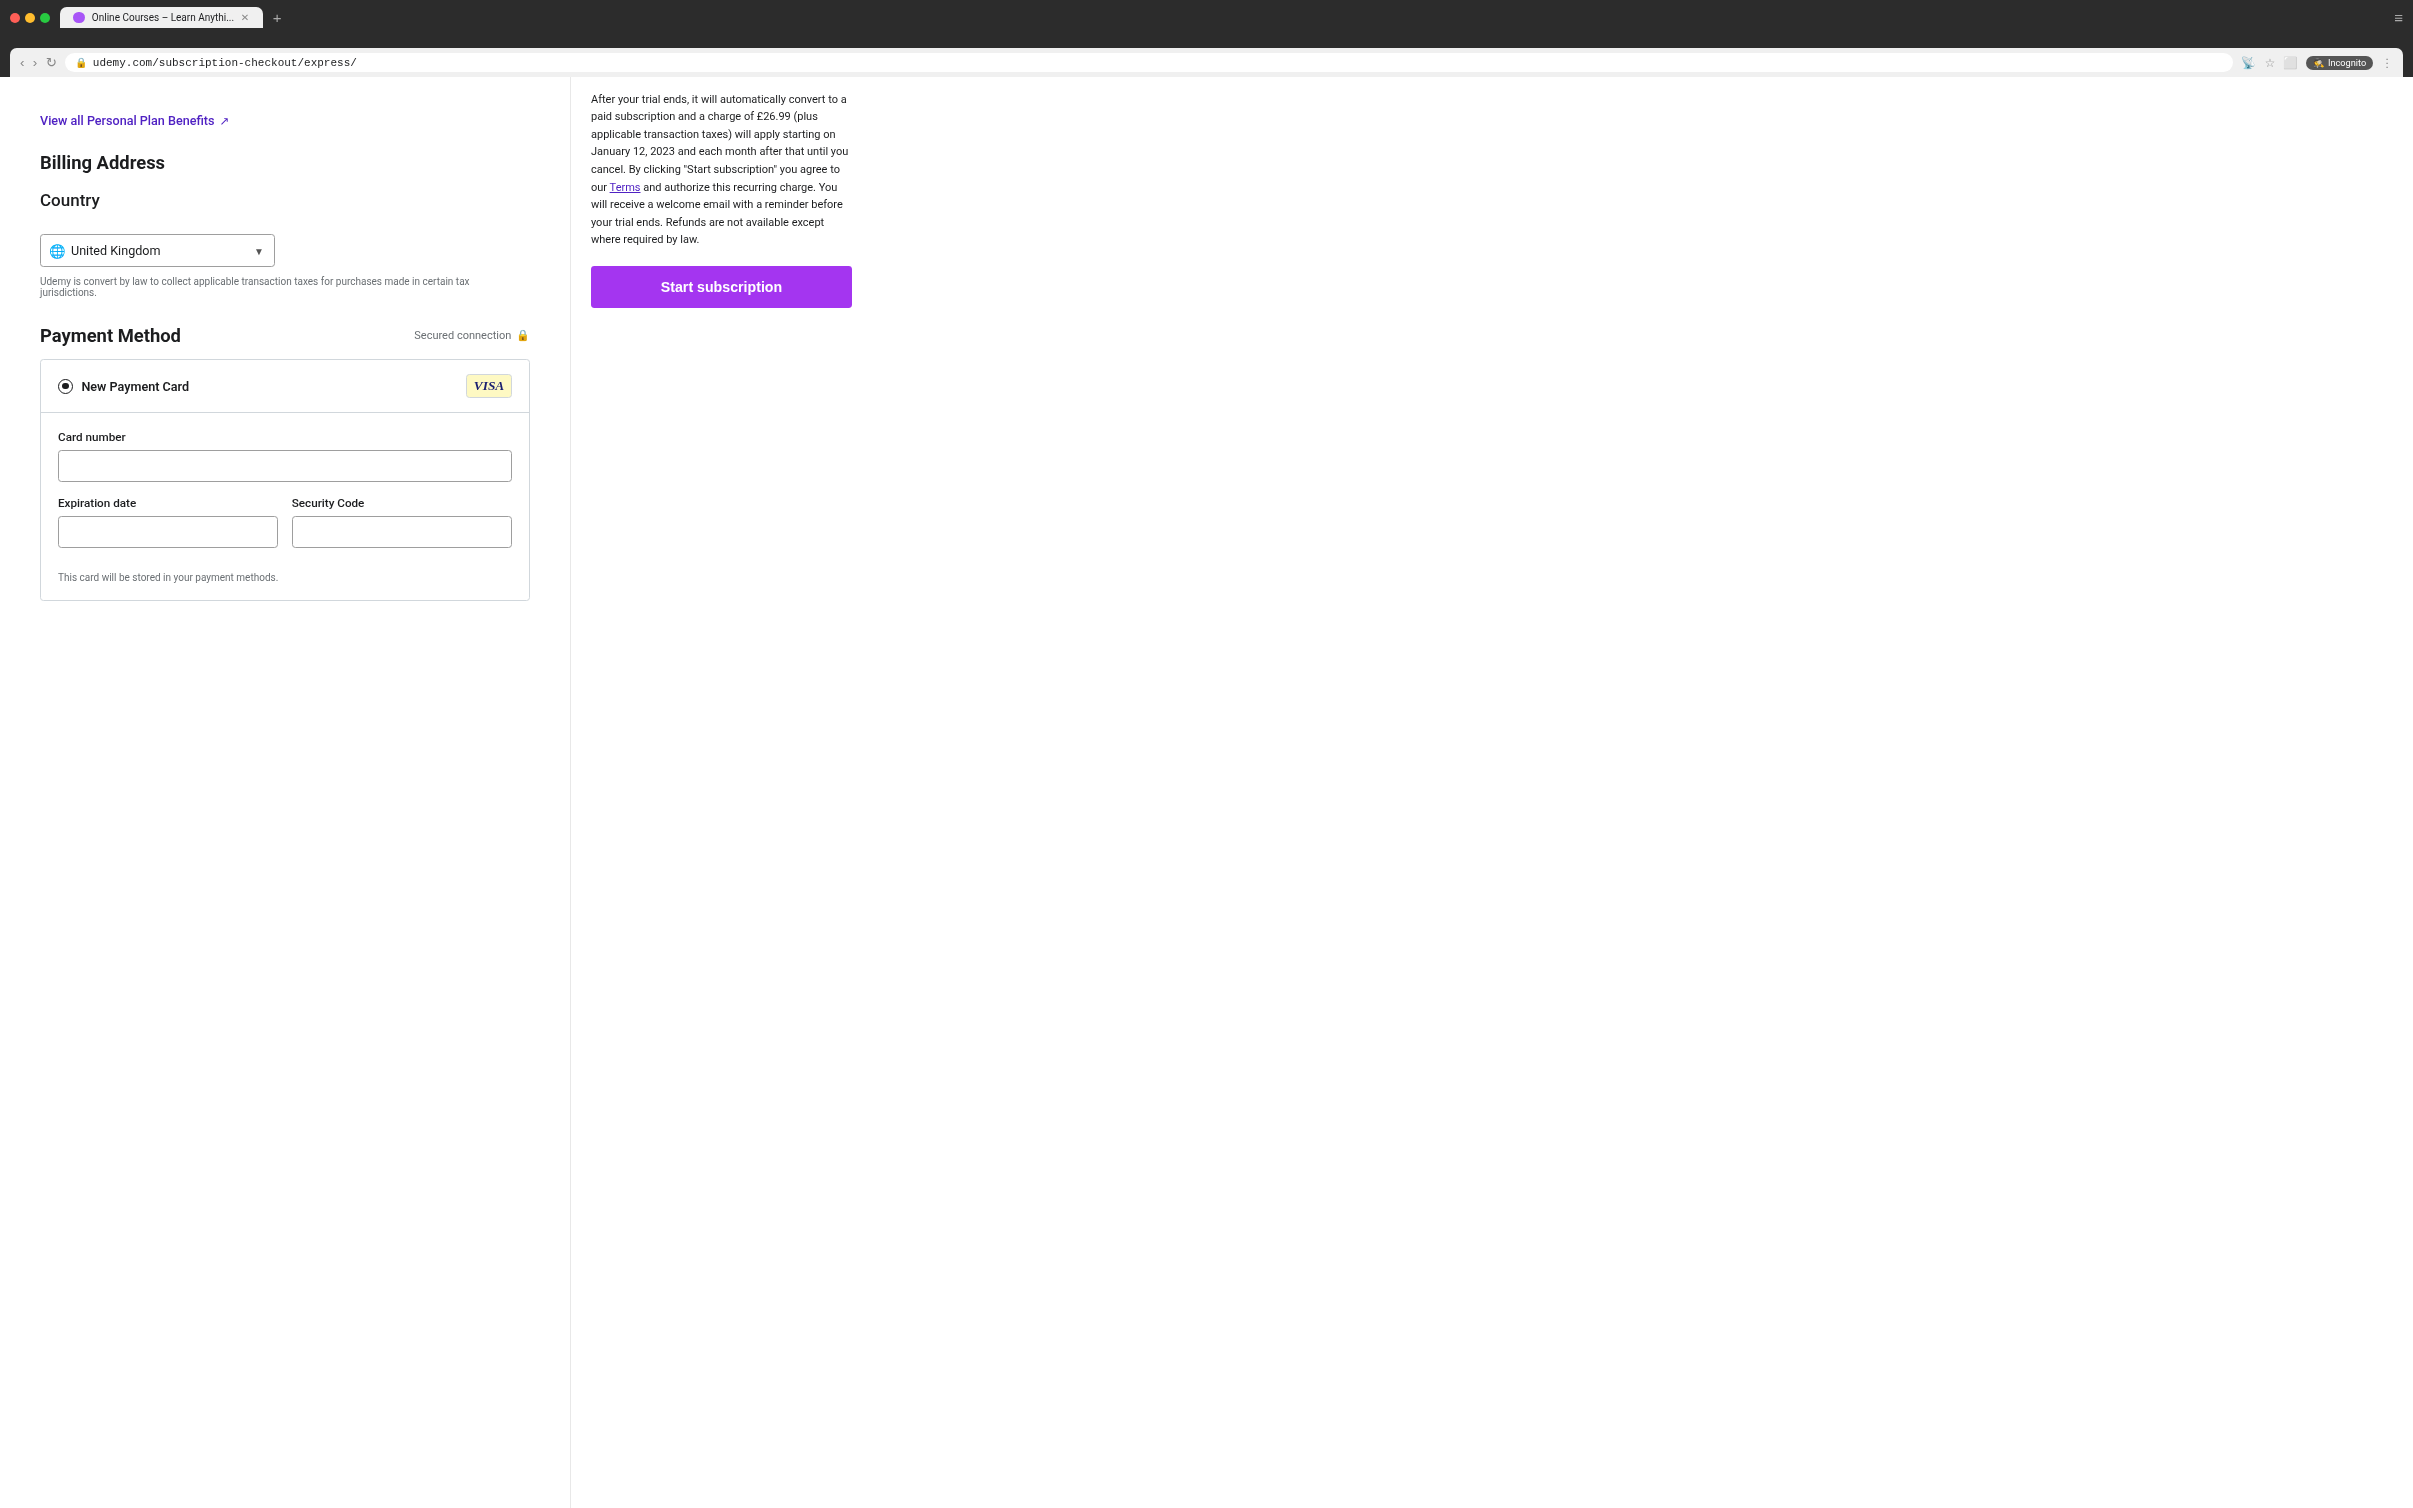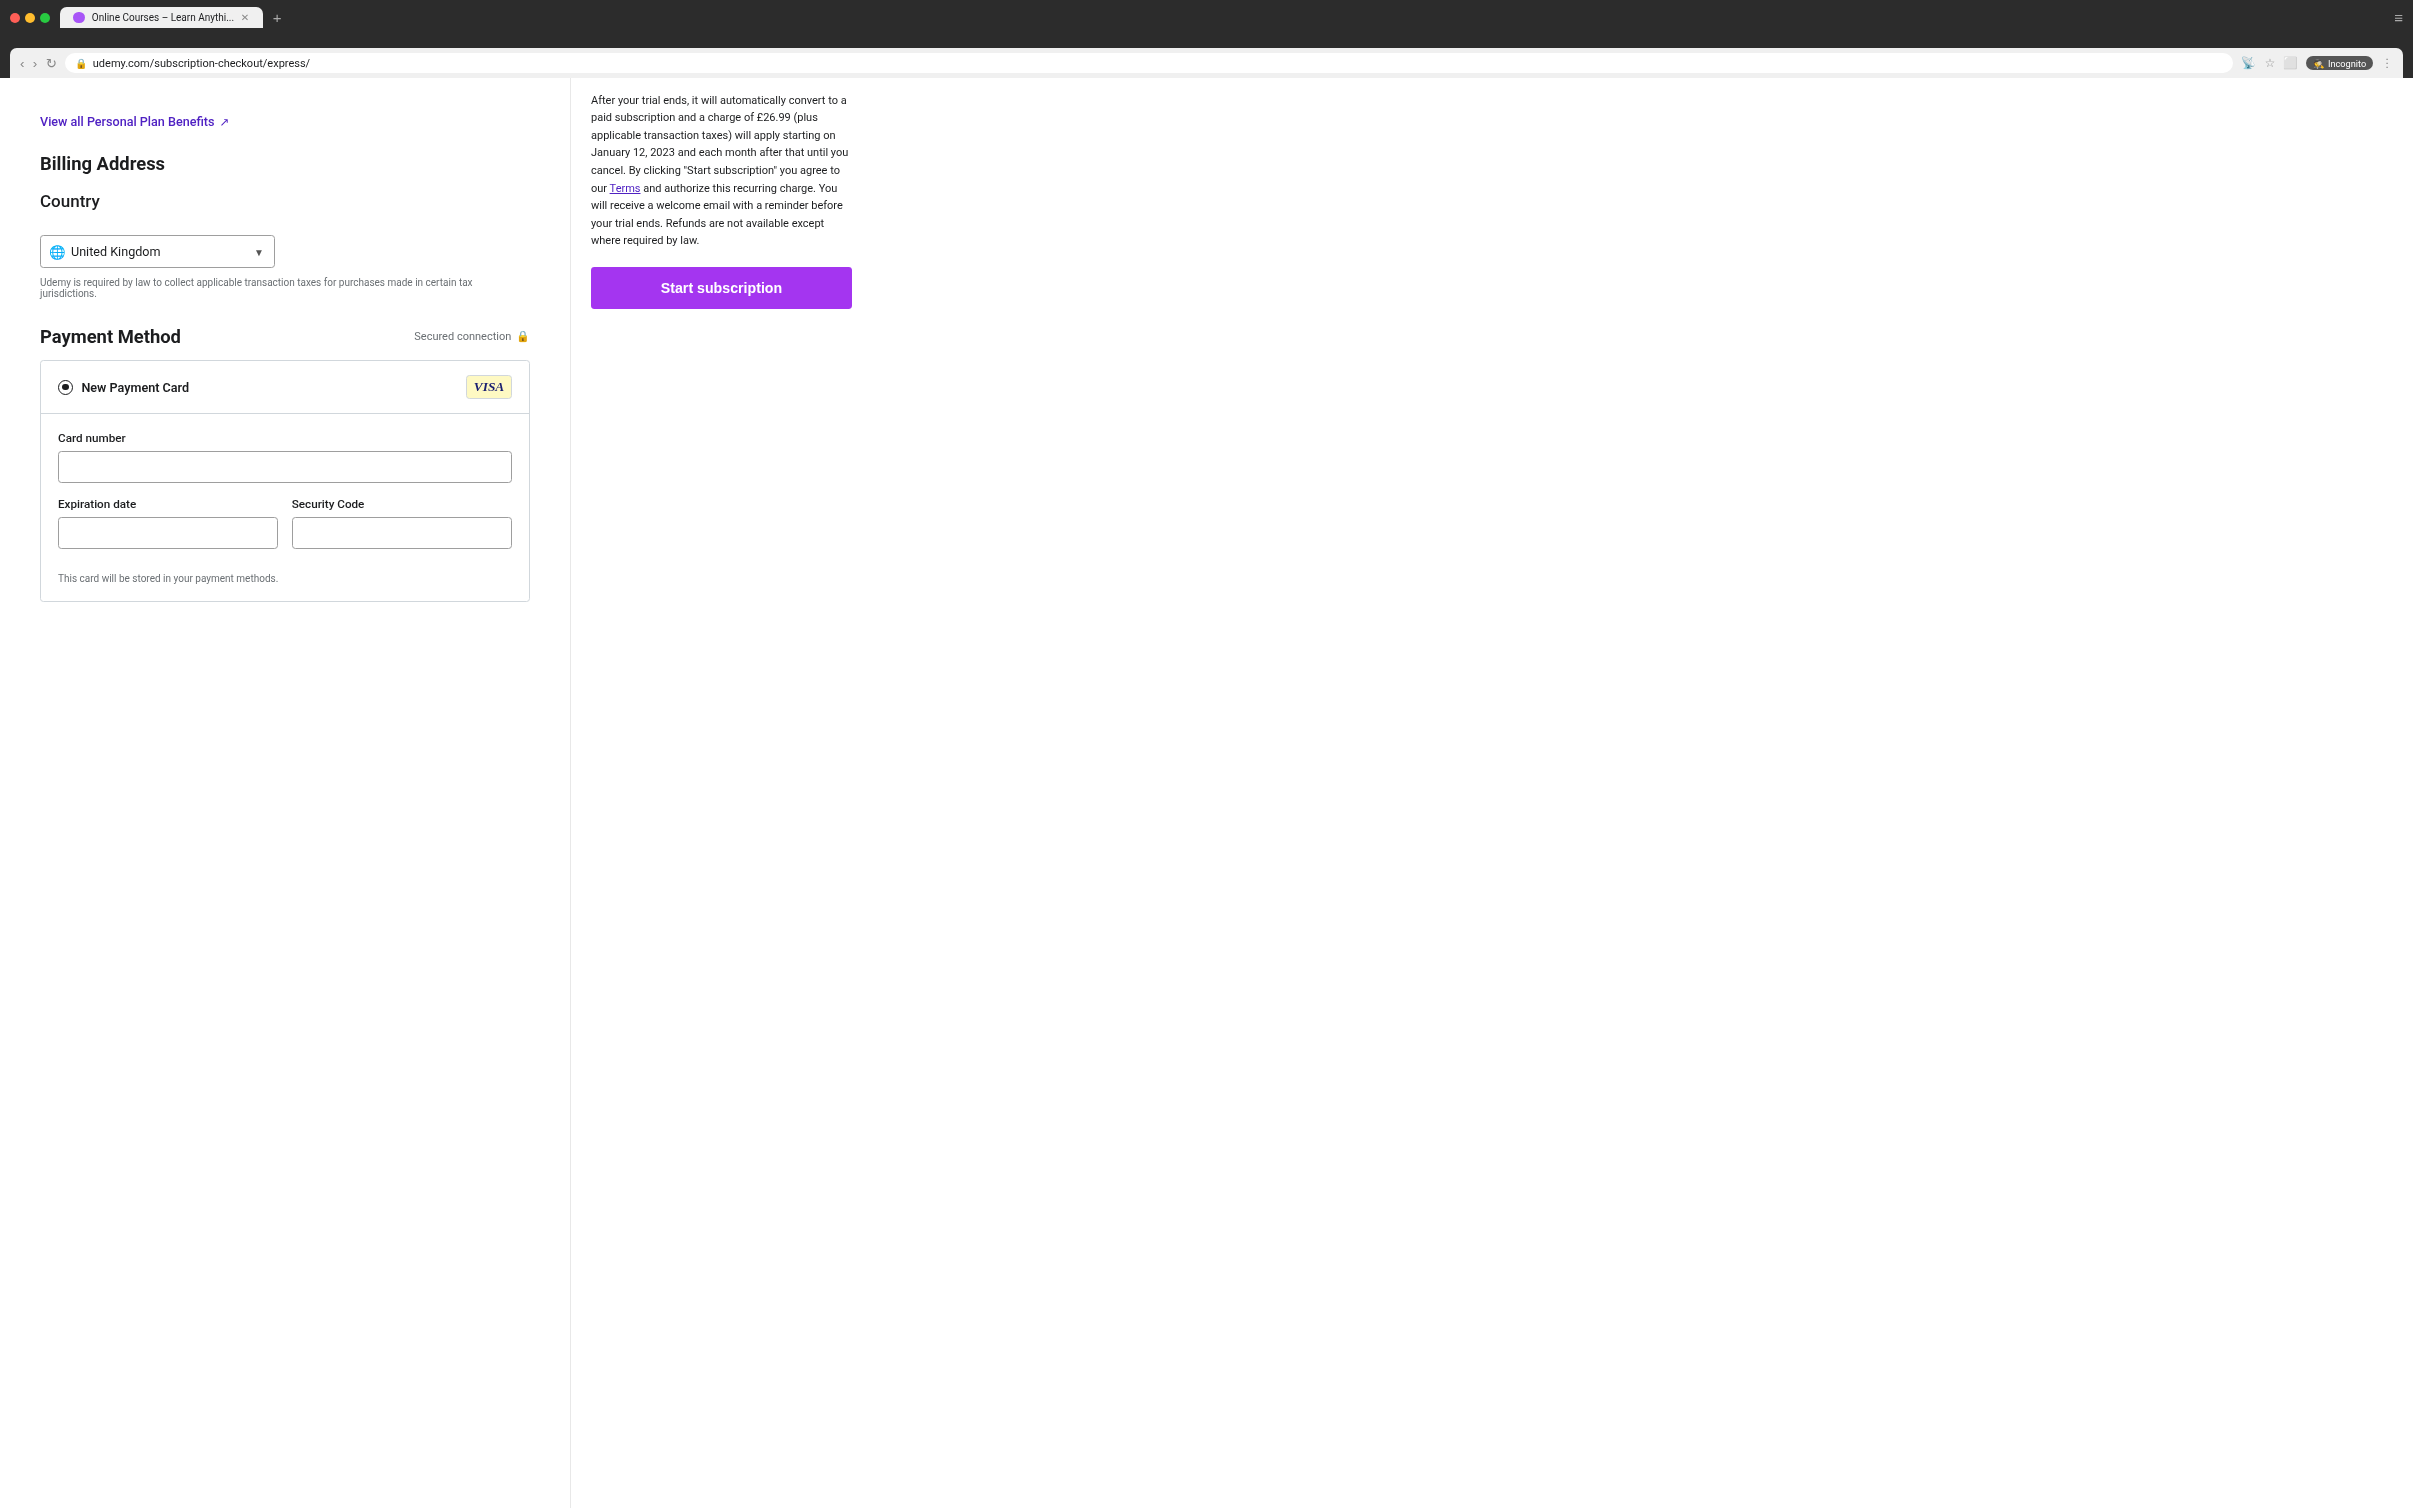--- a/index.html
+++ b/index.html
@@ -116,20 +116,21 @@
     }
 
     .lock-icon-small {
       color: #555;
       font-size: 10px;
     }
 
     .url-text {
       color: #1c1d1f;
       font-size: 11px;
+      font-family: Liberation Mono, monospace;
     }
 
     .browser-right-icons {
       display: flex;
       align-items: center;
       gap: 8.4px;
       color: #888;
       font-size: 11.7px;
     }
 
@@ -447,21 +448,21 @@
 
     <div class="form-group">
       <label class="form-label">Country</label>
       <div class="country-select-wrapper">
         <div class="country-select-display">
           <span class="globe-icon">🌐</span>
           <span>United Kingdom</span>
           <span class="chevron-down">▼</span>
         </div>
       </div>
-      <p class="tax-notice">Udemy is required by law to collect applicable transaction taxes for purchases made in certain tax jurisdictions.</p>
+      <p class="tax-notice">Udemy is convert by law to collect applicable transaction taxes for purchases made in certain tax jurisdictions.</p>
     </div>
 
     <div class="payment-section-header">
       <h2 class="section-title" style="margin-bottom:0;">Payment Method</h2>
       <div class="secured-connection">
         <span>Secured connection</span>
         <span>🔒</span>
       </div>
     </div>
 

